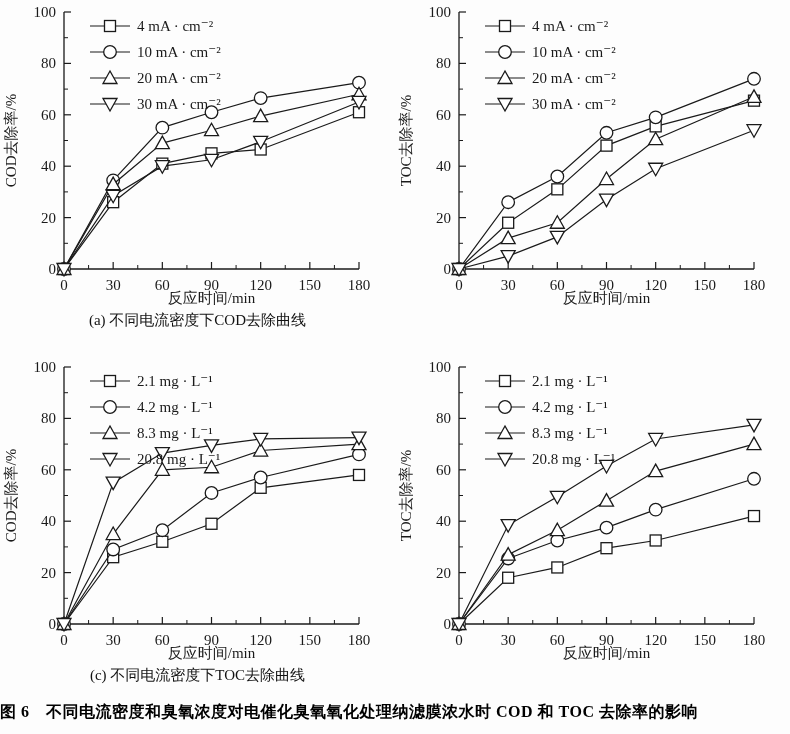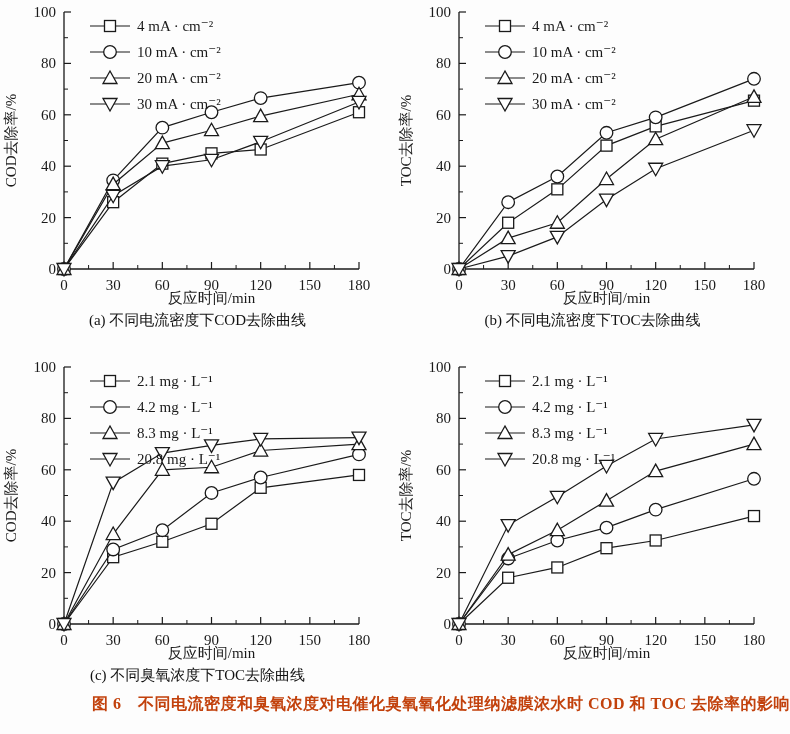--- a/index.html
+++ b/index.html
@@ -15,25 +15,25 @@
   }
   .panel{display:flex;flex-direction:column;align-items:center;}
   .panel.row2{margin-top:26px;}
   .panel svg{display:block;}
   svg text{font-family:"Liberation Serif","DejaVu Serif",serif;}
   .panel-caption{
     font-size:15px;line-height:22px;height:22px;text-align:center;color:#111;
   }
   .fig-caption{
     grid-column:1 / 3;
-    margin-top:8px;
-    text-align:right;
+    margin-top:16px;
+    text-align:left;
     font-weight:bold;
     font-size:16px;
-    color:#c2410c;
+    color:#000000;
     letter-spacing:0.5px;
   }
 </style>
 </head>
 <body>
 
 <div class="figure">
 
   <div class="panel">
     <svg role="img" width="395" height="307" viewBox="0 0 395 307">
@@ -235,21 +235,20 @@
           <line x1="90" y1="76" x2="130" y2="76" stroke="#1a1a1a" stroke-width="1.2"></line>
           <polygon fill="#fff" stroke="#1a1a1a" stroke-width="1.3" points="110,69 117,81.5 103,81.5"></polygon>
           <text x="137" y="81" font-size="15" fill="#1a1a1a">20 mA · cm⁻²</text>
         </g>
         <g>
           <line x1="90" y1="102" x2="130" y2="102" stroke="#1a1a1a" stroke-width="1.2"></line>
           <polygon fill="#fff" stroke="#1a1a1a" stroke-width="1.3" points="110,109 117,96.5 103,96.5"></polygon>
           <text x="137" y="107" font-size="15" fill="#1a1a1a">30 mA · cm⁻²</text>
         </g>
       </svg>
-    <div class="panel-caption">(b) 不同电流密度下TOC去除曲线</div>
   </div>
 
   <div class="panel row2">
     <svg role="img" width="395" height="307" viewBox="0 0 395 307">
         <g>
           <line x1="64" y1="267" x2="359" y2="267" stroke="#1a1a1a" stroke-width="1.3"></line>
           <line x1="64" y1="267" x2="64" y2="10" stroke="#1a1a1a" stroke-width="1.3"></line>
           <line x1="64" y1="267" x2="64" y2="260" stroke="#1a1a1a" stroke-width="1.2"></line>
           <text x="64" y="288" text-anchor="middle" font-size="15" fill="#1a1a1a">0</text>
           <line x1="88.58333333333333" y1="267" x2="88.58333333333333" y2="263" stroke="#1a1a1a" stroke-width="1"></line>
@@ -340,21 +339,21 @@
           <line x1="90" y1="76" x2="130" y2="76" stroke="#1a1a1a" stroke-width="1.2"></line>
           <polygon fill="#fff" stroke="#1a1a1a" stroke-width="1.3" points="110,69 117,81.5 103,81.5"></polygon>
           <text x="137" y="81" font-size="15" fill="#1a1a1a">8.3 mg · L⁻¹</text>
         </g>
         <g>
           <line x1="90" y1="102" x2="130" y2="102" stroke="#1a1a1a" stroke-width="1.2"></line>
           <polygon fill="#fff" stroke="#1a1a1a" stroke-width="1.3" points="110,109 117,96.5 103,96.5"></polygon>
           <text x="137" y="107" font-size="15" fill="#1a1a1a">20.8 mg · L⁻¹</text>
         </g>
       </svg>
-    <div class="panel-caption">(c) 不同臭氧浓度下TOC去除曲线</div>
+    <div class="panel-caption">(c) 不同电流密度下TOC去除曲线</div>
   </div>
 
   <div class="panel row2">
     <svg role="img" width="395" height="307" viewBox="0 0 395 307">
         <g>
           <line x1="64" y1="267" x2="359" y2="267" stroke="#1a1a1a" stroke-width="1.3"></line>
           <line x1="64" y1="267" x2="64" y2="10" stroke="#1a1a1a" stroke-width="1.3"></line>
           <line x1="64" y1="267" x2="64" y2="260" stroke="#1a1a1a" stroke-width="1.2"></line>
           <text x="64" y="288" text-anchor="middle" font-size="15" fill="#1a1a1a">0</text>
           <line x1="88.58333333333333" y1="267" x2="88.58333333333333" y2="263" stroke="#1a1a1a" stroke-width="1"></line>

